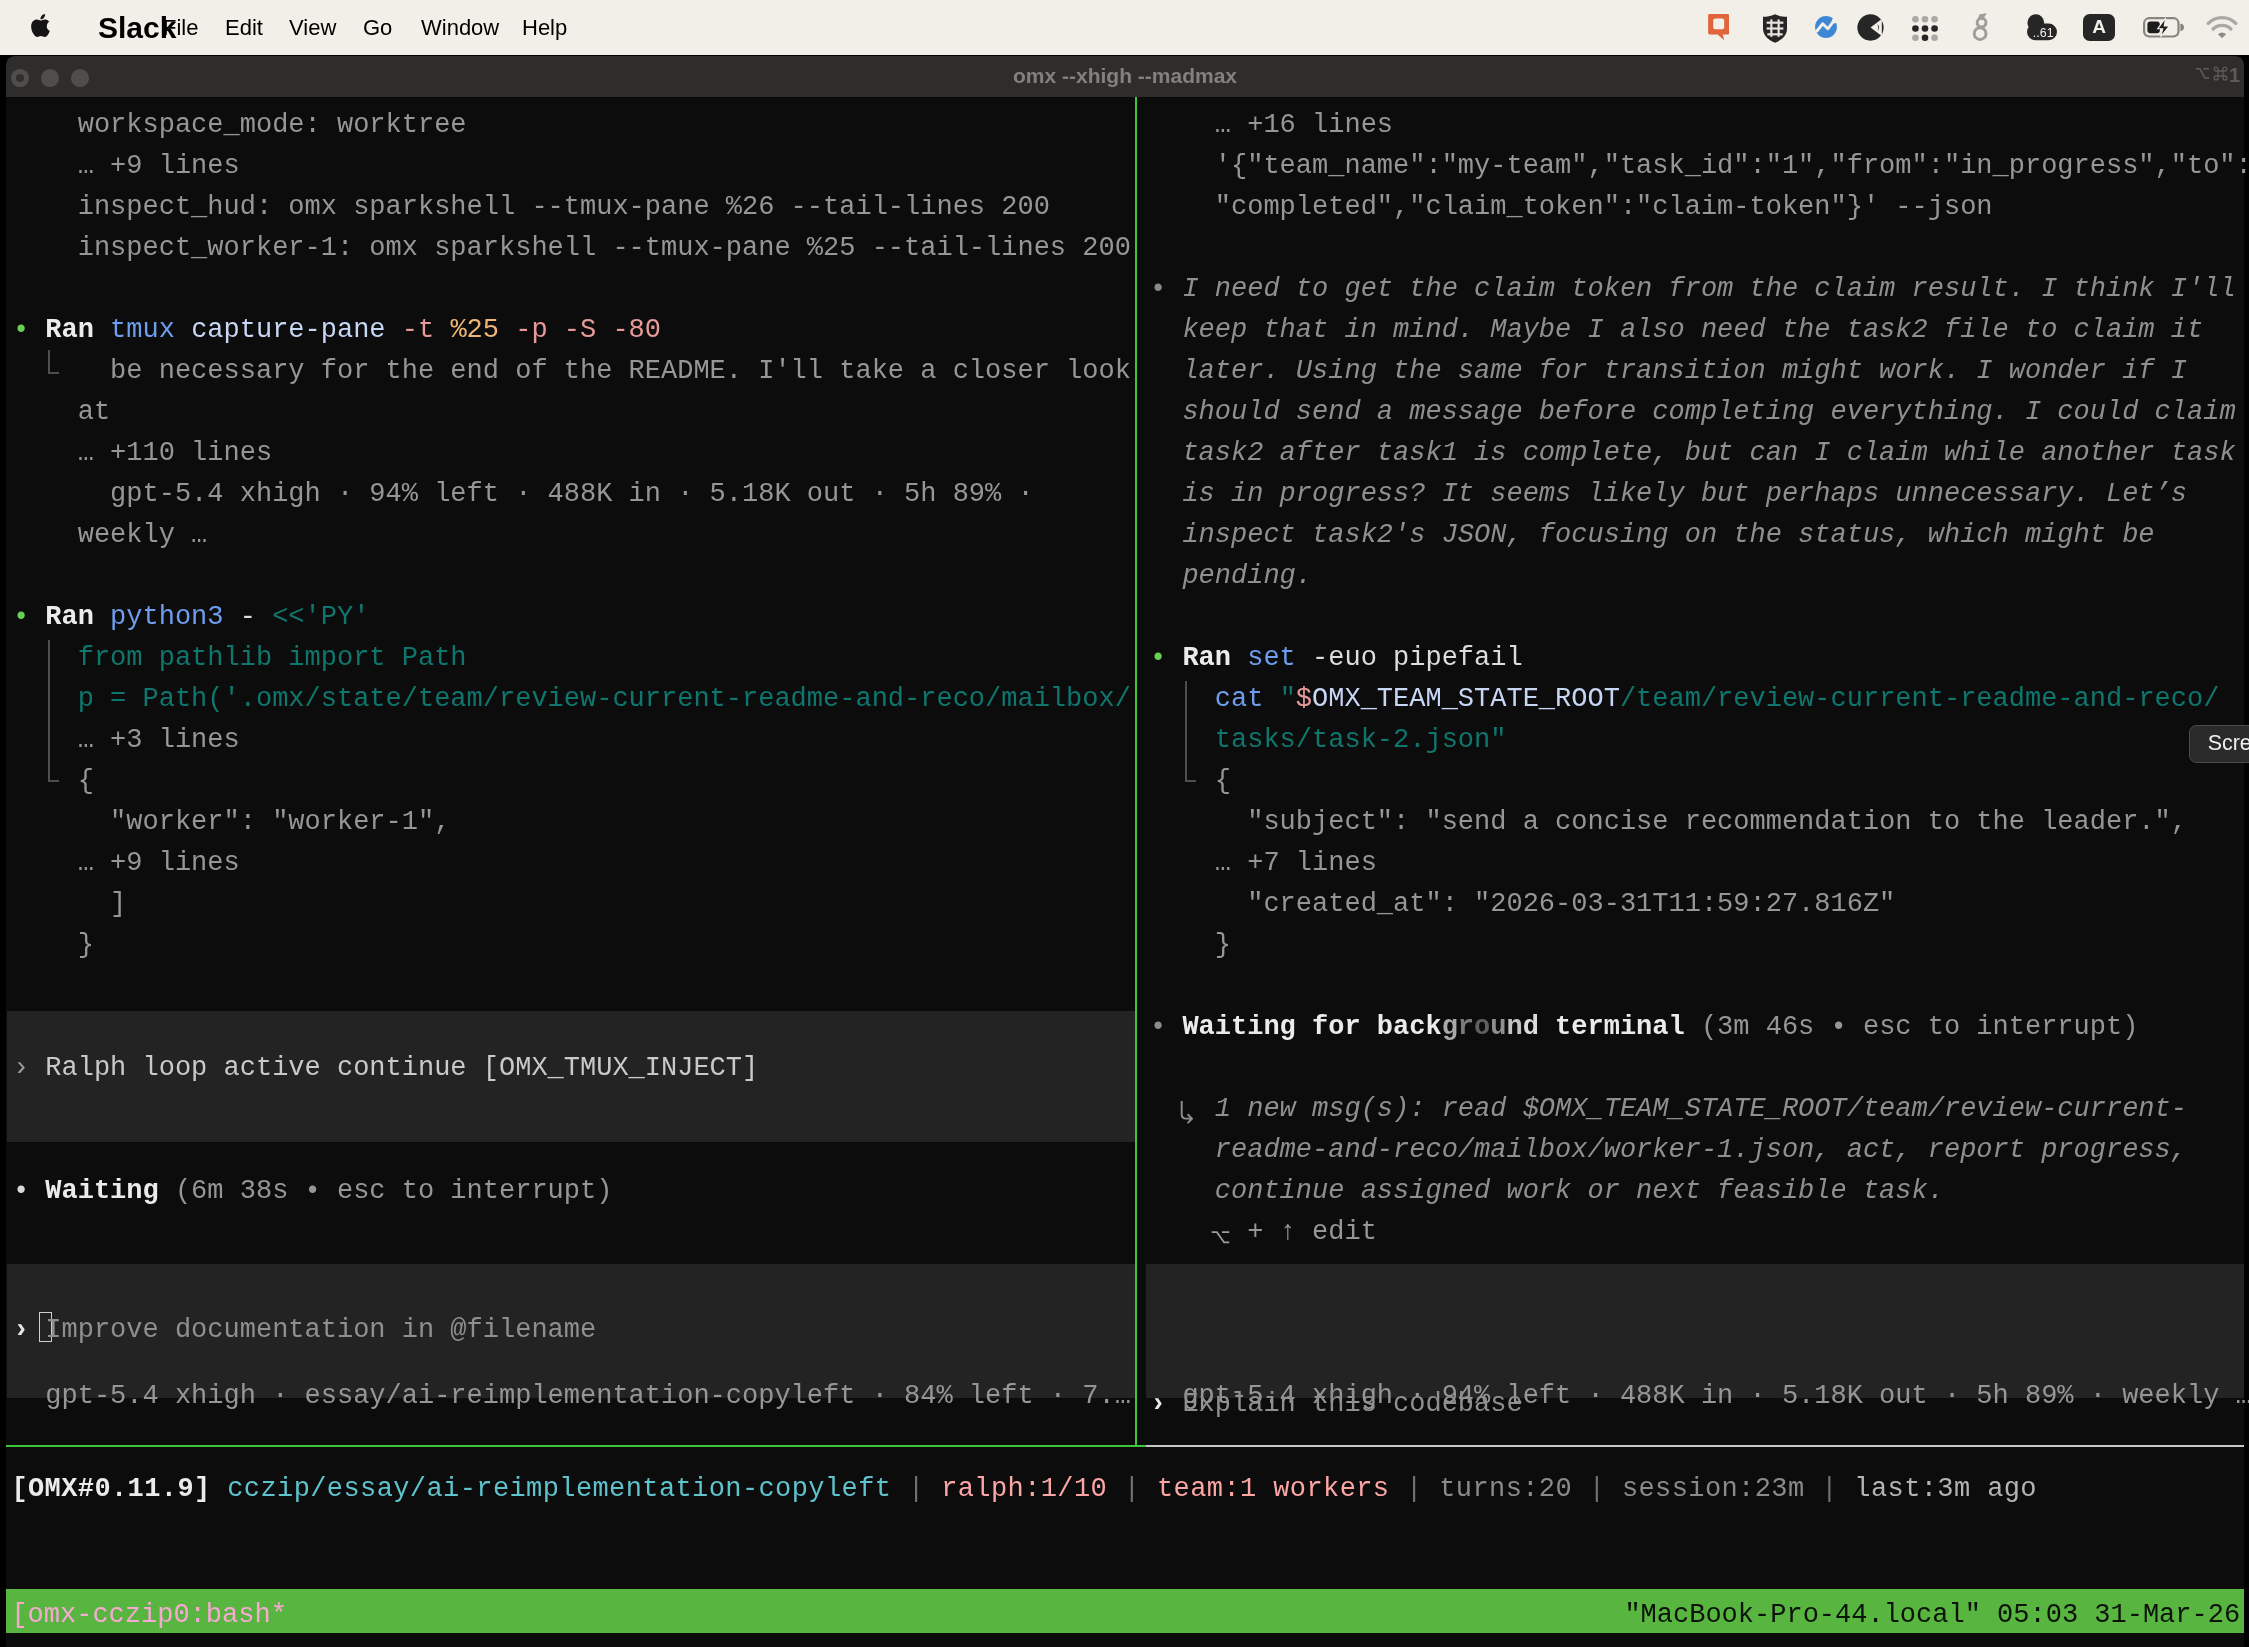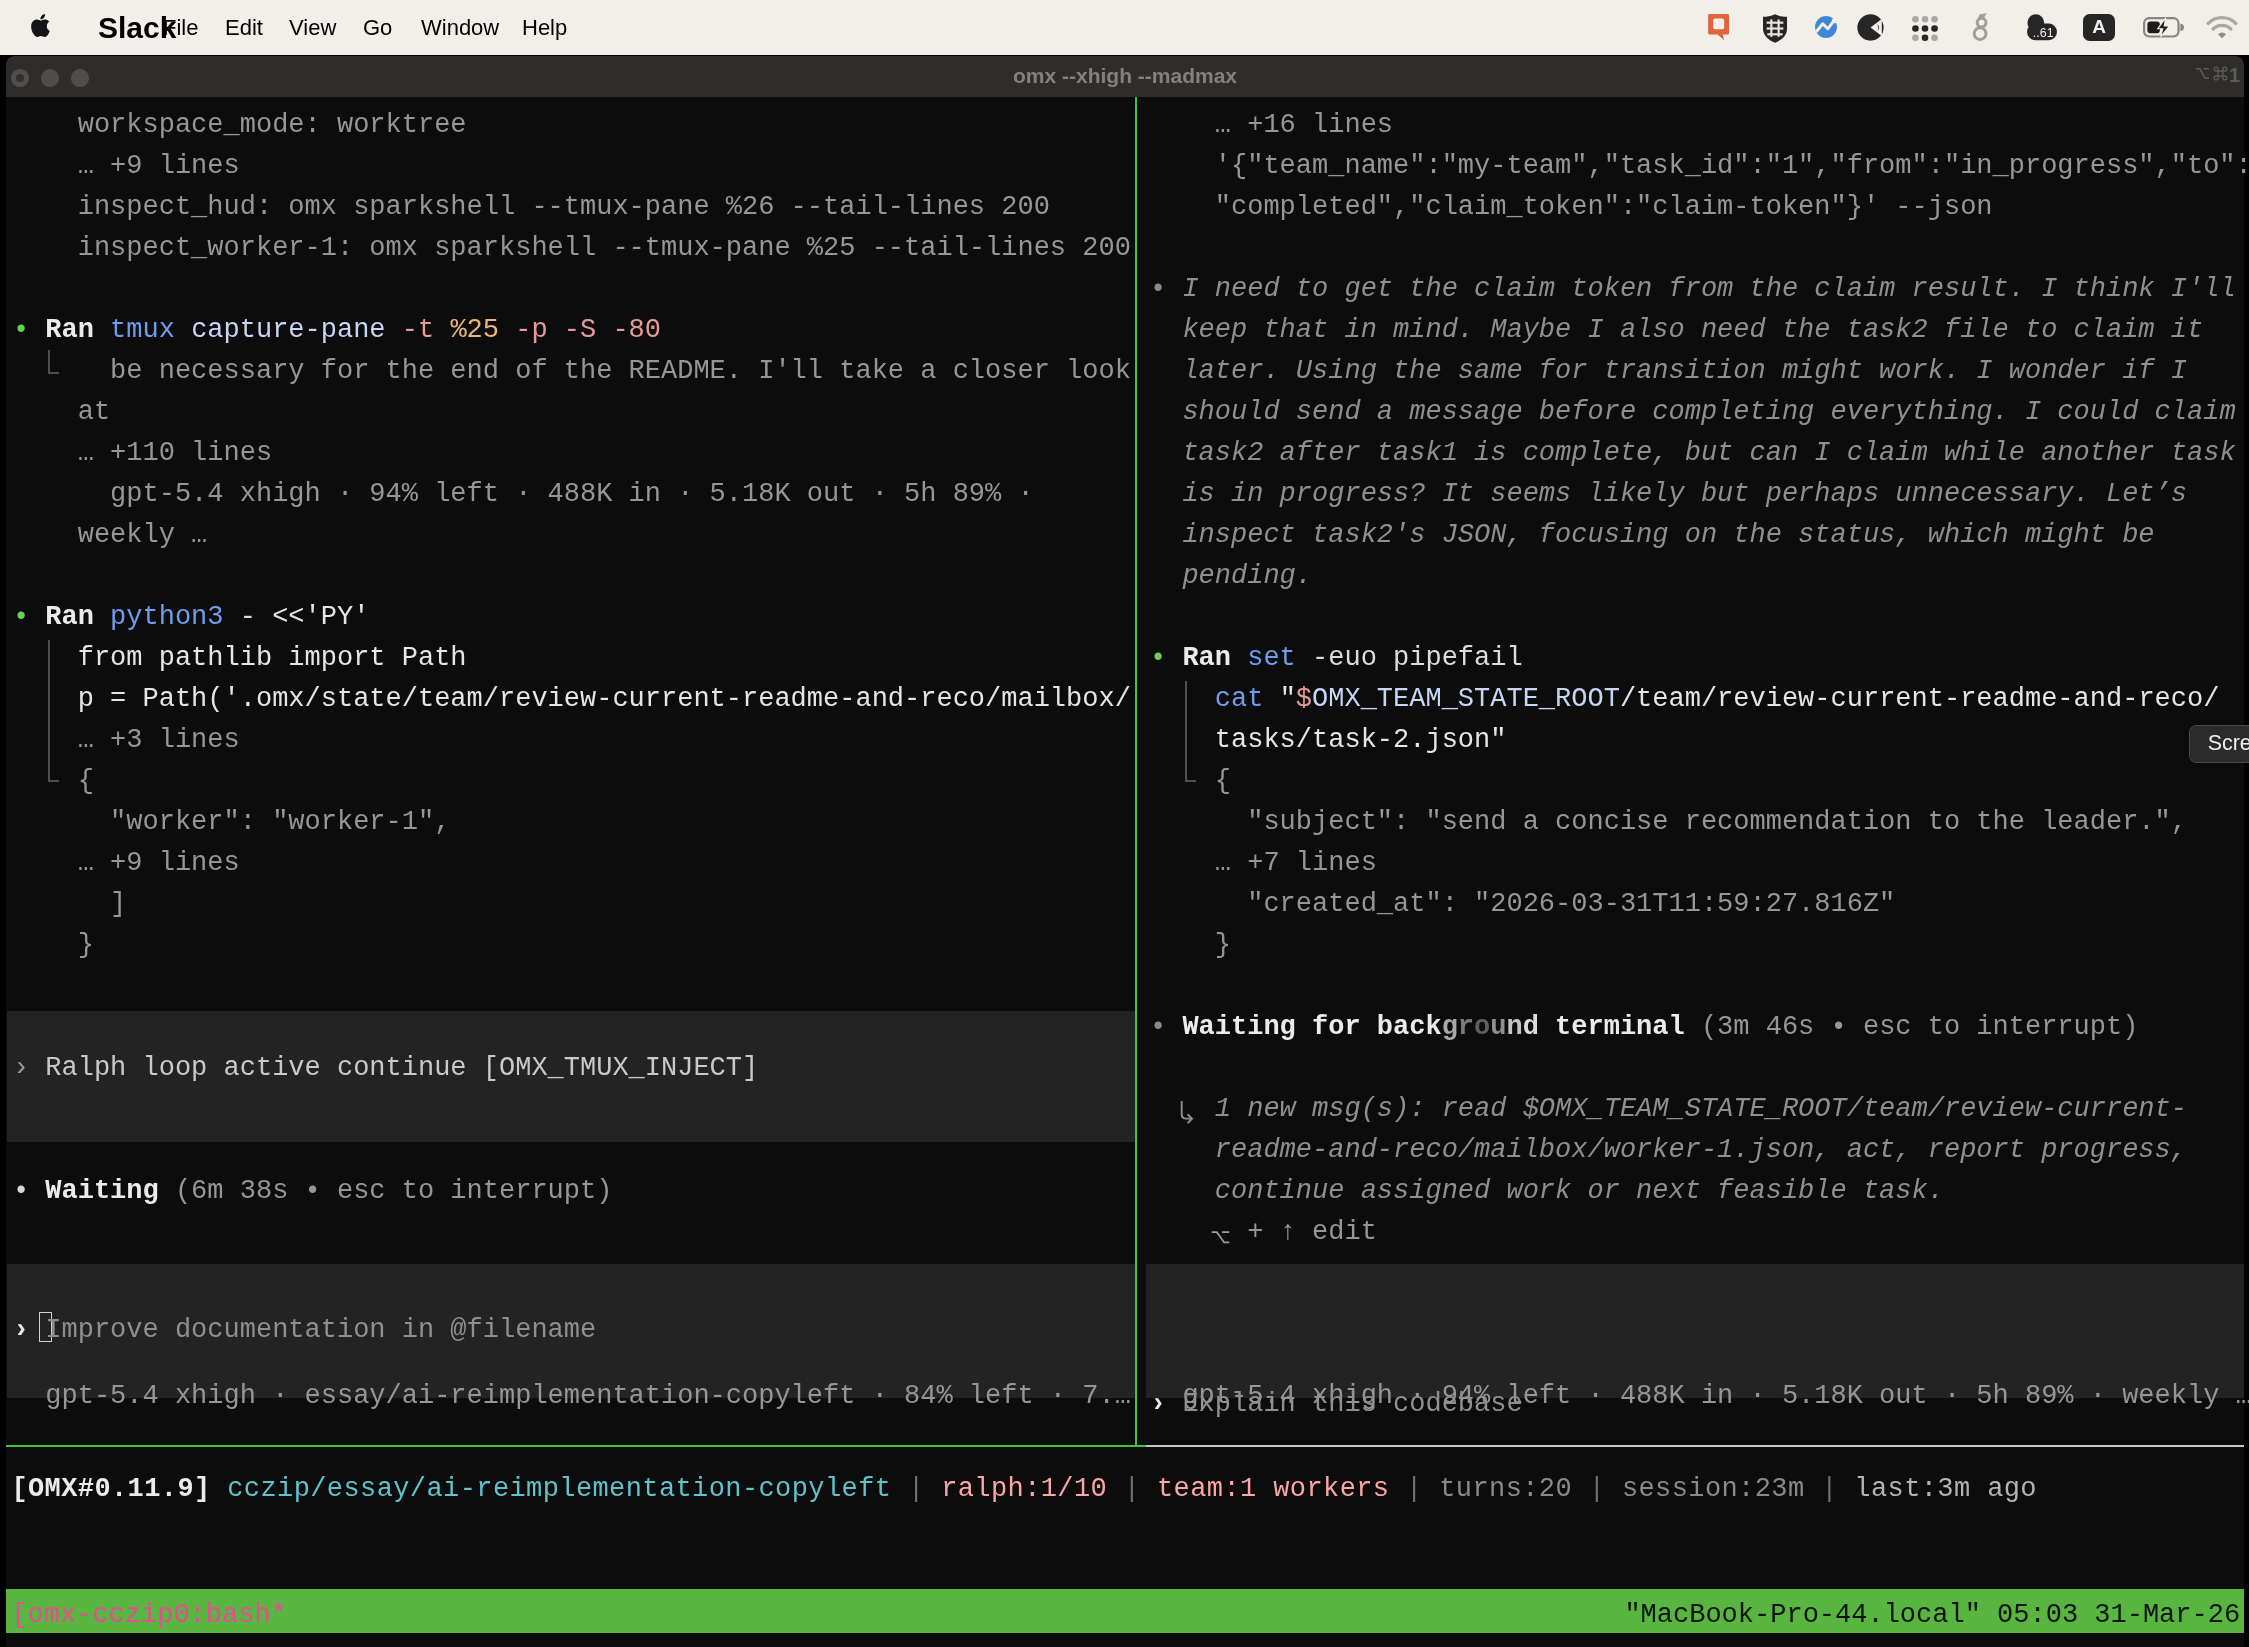--- a/index.html
+++ b/index.html
@@ -16,21 +16,21 @@
 
 pre.term{position:absolute;margin:4px;font-family:"Liberation Mono",monospace;
  font-size:27px;line-height:41px;color:#969696;white-space:pre}
 .w{color:#ebebeb;font-weight:bold}
 .wh{color:#dcdcdc}
 .gb{color:#67cf53}
 .bl{color:#6e9ded}
 .lv{color:#c8d6f5}
 .or{color:#eeb576}
 .sa{color:#e89a9a}
-.cg{color:#e5e5e5}
+.cg{color:#0f766e}
 .dm{color:#8a8a8a}
 .dm2{color:#8f8f8f}
 .it{color:#8f8f8f;font-style:italic}
 .lt{color:#c9c9c9}
 .lt2{color:#b3b3b3}
 .wt{color:#d8d8d8}
 .pr{color:#9c9c9c}
 .wpr{color:#e8e8e8;font-weight:bold}
 .cy{color:#5fc3cd}
 .sg{color:#fca5a5}
@@ -235,19 +235,19 @@
 
 
   gpt-5.4 xhigh · 94% left · 488K in · 5.18K out · 5h 89% · weekly …</pre>
 
 <pre class="term" style="left:8.9px;top:1306px"><span class="wpr">›</span> <span class="dm2">Improve documentation in @filename</span></pre>
 <pre class="term" style="left:1146px;top:1380px"><span class="wpr">›</span> <span class="dm2">Explain this codebase</span></pre>
 <pre class="term" style="left:7.4px;top:1465px;letter-spacing:0.4px"><span class="w">[OMX#0.11.9]</span> <span class="cy">cczip/essay/ai-reimplementation-copyleft</span><span class="sep"> | </span><span class="sg">ralph:1/10</span><span class="sep"> | </span><span class="sg">team:1 workers</span><span class="sep"> | </span><span class="dm">turns:20</span><span class="sep"> | </span><span class="dm">session:23m</span><span class="sep"> | </span><span class="lt2">last:3m ago</span></pre>
 
 
 <div class="abs" style="left:5.9px;top:1589px;width:2238px;height:44px;background:#58b53f"></div>
-<pre class="term" style="left:7.4px;top:1589px;color:#ec4899;line-height:44px">[omx-cczip0:bash*</pre>
+<pre class="term" style="left:7.4px;top:1589px;color:#f9a8d4;line-height:44px">[omx-cczip0:bash*</pre>
 <pre class="term" style="right:5.9px;top:1589px;color:#0b130b;line-height:44px">"MacBook-Pro-44.local" 05:03 31-Mar-26</pre>
 
 
 <div class="abs" style="left:2189px;top:725px;width:89px;height:38px;background:#2b2b2b;
  border:1.5px solid #4a4a4a;border-radius:7.4px;color:#f0f0f0;font-size:21.4px;line-height:35px;padding-left:17.7px">Scre</div>
 
 
 </body></html>

